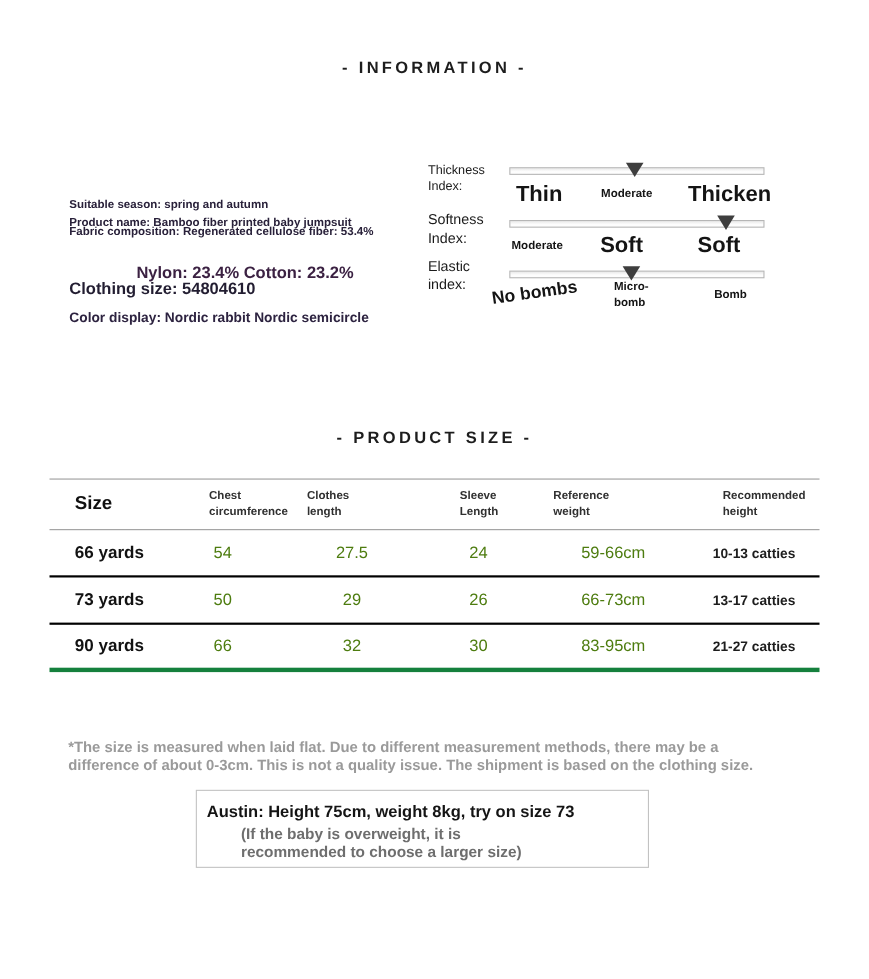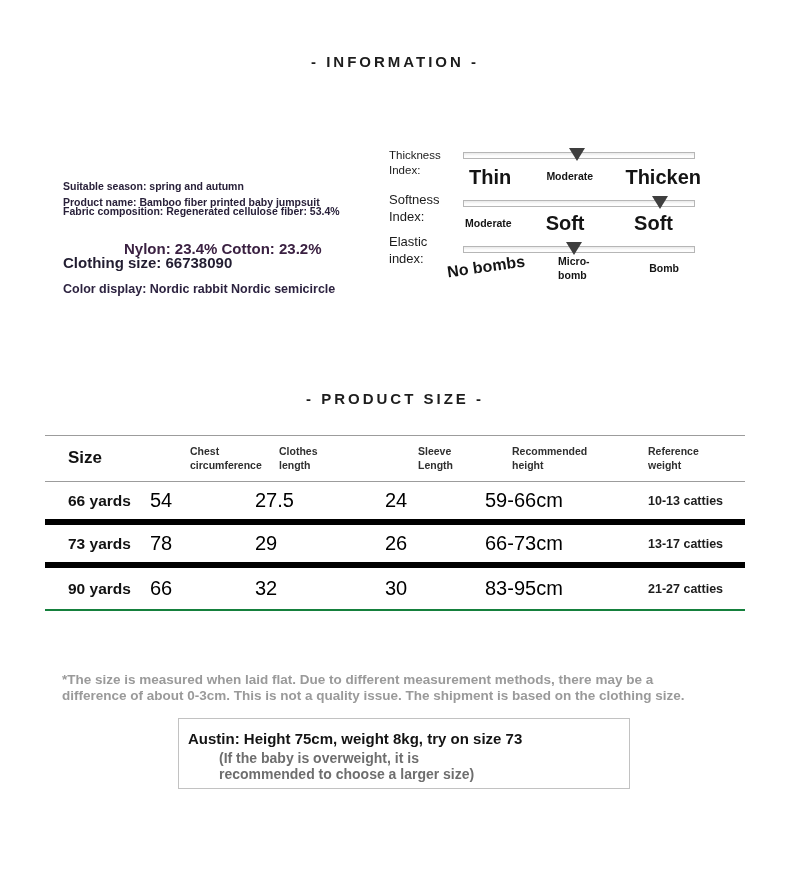--- a/index.html
+++ b/index.html
@@ -58,60 +58,60 @@
   #opt-microbomb{ left:41%; top:3px; white-space:pre-line; line-height:1.3; }
   #opt-bomb     { right:16px; top:10px; }
 
   
   #size-table { position:absolute; left:45px; top:435px; width:700px; border-top:1px solid #9c9c9c; }
   .t-header, .t-row {
     display:grid; grid-template-columns:105px 105px 130px 100px 145px 115px;
     align-items:center;
   }
   .t-header { height:46px; border-bottom:1px solid #9c9c9c; }
-  .t-row { height:43px; border-bottom:6px solid #000000; }
-  .t-row.last { border-bottom:2px solid #15803d; }
+  .t-row { height:43px; border-bottom:2px solid #000000; }
+  .t-row.last { border-bottom:4px solid #15803d; }
   .th { font-weight:bold; font-size:10.5px; color:#303030; line-height:1.3; white-space:pre-line; }
   .th-size { font-size:17px; color:#111; padding-left:23px; }
   .pc2 { padding-left:24px; } .pc3 { padding-left:40px; } .pc4 { padding-left:33px; }
   .pc5 { padding-left:27px; } .pc6 { padding-left:18px; }
   .td-size { font-weight:bold; font-size:15.5px; color:#121212; padding-left:23px; }
-  .td-num { font-size:20px; color:#000000; font-weight:normal; }
+  .td-num { font-size:15px; color:#4d7c0f; text-align:center; font-weight:normal; }
   .td-weight { font-weight:bold; font-size:12.5px; color:#1d1d1d; padding-left:18px; }
 
   
   #footnote {
     position:absolute; left:62px; top:672px; width:720px;
     font-size:13.5px; font-weight:bold; color:#9a9a9a; line-height:1.22;
     white-space:pre-line;
   }
 
   
   #try-on {
-    position:absolute; left:178px; top:718px; width:452px; height:71px;
+    position:absolute; left:178px; top:718px; width:412px; height:71px;
     border:1px solid #c2c2c2; background:#fff;
   }
   #try-on-line1 { margin:11px 0 0 9px; font-size:15px; font-weight:bold; color:#141414; white-space:nowrap; }
   #try-on-line2 {
     margin:3px 0 0 40px; font-size:14px; font-weight:bold; color:#6e6e6e;
     line-height:1.15; white-space:pre-line;
   }
 </style>
 </head>
 <body>
 
 <div id="canvas">
 
   <div class="sec-title" id="info-title">- INFORMATION -</div>
 
   <div class="info-line" id="il1">Product name: Bamboo fiber printed baby jumpsuit</div>
   <div class="info-line" id="il2">Suitable season: spring and autumn</div>
   <div class="info-line" id="il3">Fabric composition: Regenerated cellulose fiber: 53.4%</div>
   <div class="info-line" id="il4">Nylon: 23.4% Cotton: 23.2%</div>
-  <div class="info-line" id="il5">Clothing size: 66738090</div>
+  <div class="info-line" id="il5">Clothing size: 54804610</div>
   <div class="info-line" id="il6">Color display: Nordic rabbit Nordic semicircle</div>
 
   <div class="idx-label" id="idx1-label">Thickness
 Index:</div>
   <div class="idx-bar" id="idx1-bar">
     <div class="idx-marker" style="left: 49%;"></div>
   </div>
   <div class="idx-opts" id="idx1-opts">
     <span class="opt opt-lg" id="opt-thin">Thin</span>
     <span class="opt opt-sm" id="opt-moderate1">Moderate</span>
@@ -145,38 +145,38 @@
 
   <div id="size-table">
     <div class="t-header">
       <div class="th th-size">Size</div>
       <div class="th pc3">Chest
 circumference</div>
       <div class="th pc2">Clothes
 length</div>
       <div class="th pc4">Sleeve
 Length</div>
+      <div class="th pc6">Reference
+weight</div>
       <div class="th pc5">Recommended
 height</div>
-      <div class="th pc6">Reference
-weight</div>
     </div>
 
     <div class="t-row">
       <div class="td-size">66 yards</div>
       <div class="td-num">54</div>
       <div class="td-num">27.5</div>
       <div class="td-num">24</div>
       <div class="td-num">59-66cm</div>
       <div class="td-weight">10-13 catties</div>
     </div>
 
     <div class="t-row">
       <div class="td-size">73 yards</div>
-      <div class="td-num">78</div>
+      <div class="td-num">50</div>
       <div class="td-num">29</div>
       <div class="td-num">26</div>
       <div class="td-num">66-73cm</div>
       <div class="td-weight">13-17 catties</div>
     </div>
 
 
     <div class="t-row last">
       <div class="td-size">90 yards</div>
       <div class="td-num">66</div>

